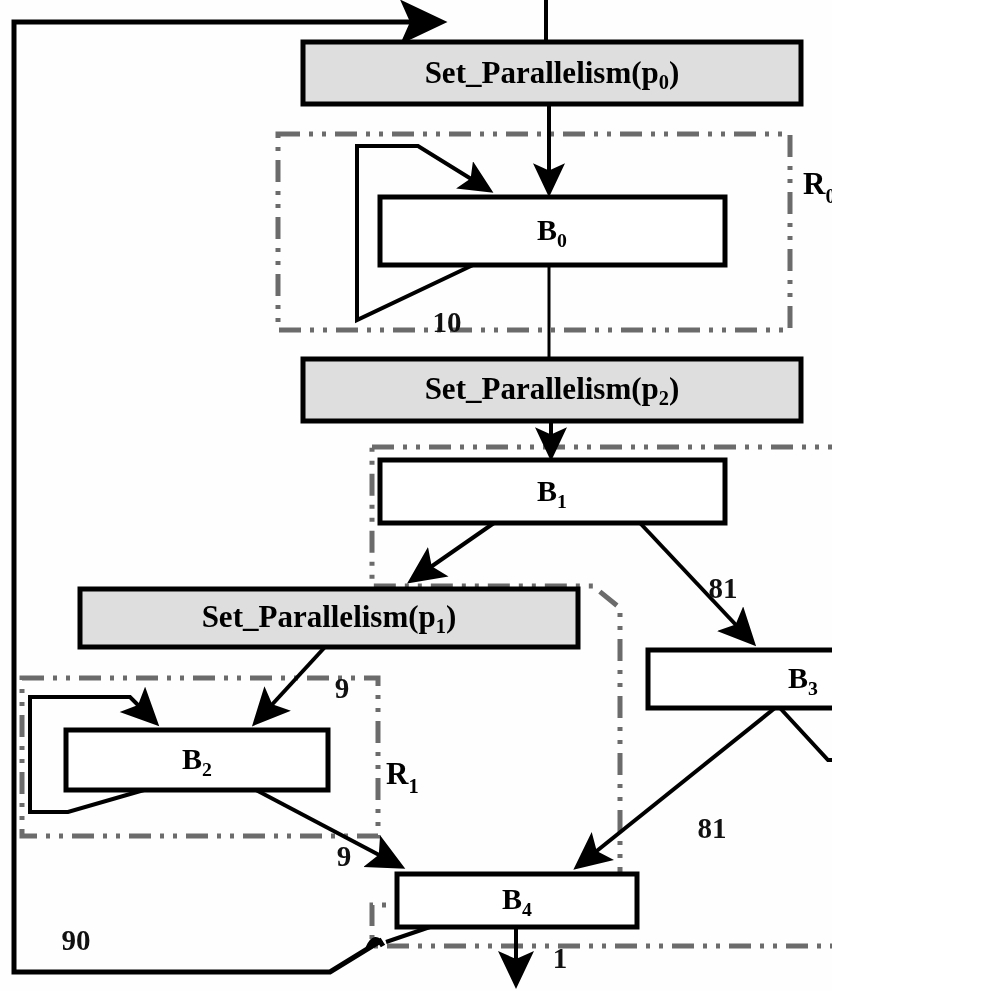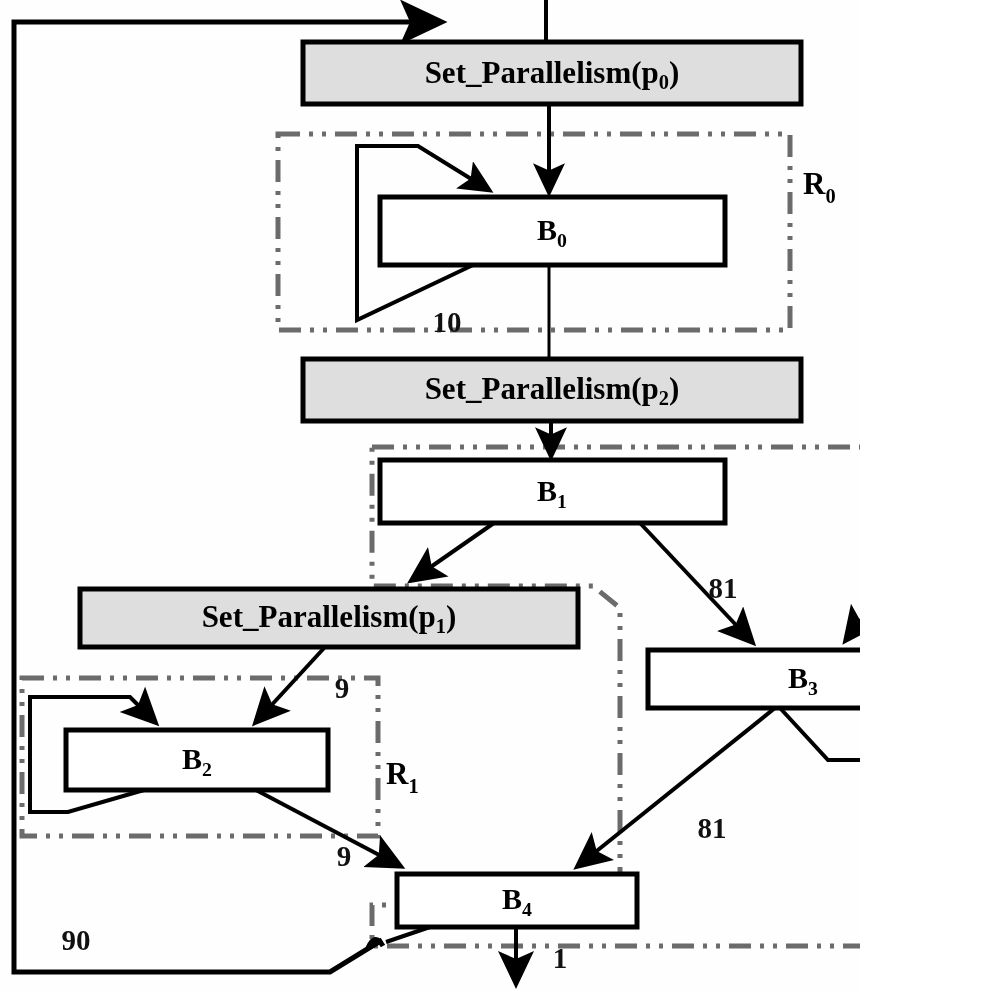--- a/index.html
+++ b/index.html
@@ -1,17 +1,17 @@
 <!DOCTYPE html>
 <html><head>
 <meta charset="utf-8">
 <style>
   html,body{margin:0;padding:0;background:#ffffff;}
   #stage{position:relative;width:832px;height:991px;background:#fefefe;
-         font-family:"Liberation Serif","DejaVu Serif",serif;overflow:hidden;padding-left:28px;}
+         font-family:"Liberation Serif","DejaVu Serif",serif;overflow:hidden;}
   svg#canvas{position:absolute;left:0;top:0;width:1000px;height:991px;}
   .node-label{font-family:"Liberation Serif","DejaVu Serif",serif;font-weight:bold;
               fill:#000;text-anchor:middle;dominant-baseline:middle;}
   .blk-label{font-size:30px;}
   .sp-label{font-size:31px;}
   .edge-label{font-family:"Liberation Serif","DejaVu Serif",serif;font-weight:bold;
               font-size:29px;fill:#111;text-anchor:middle;}
   .region-label{font-family:"Liberation Serif","DejaVu Serif",serif;font-weight:bold;
                 font-size:31px;fill:#000;text-anchor:start;}
   .sub{font-size:0.66em;}

